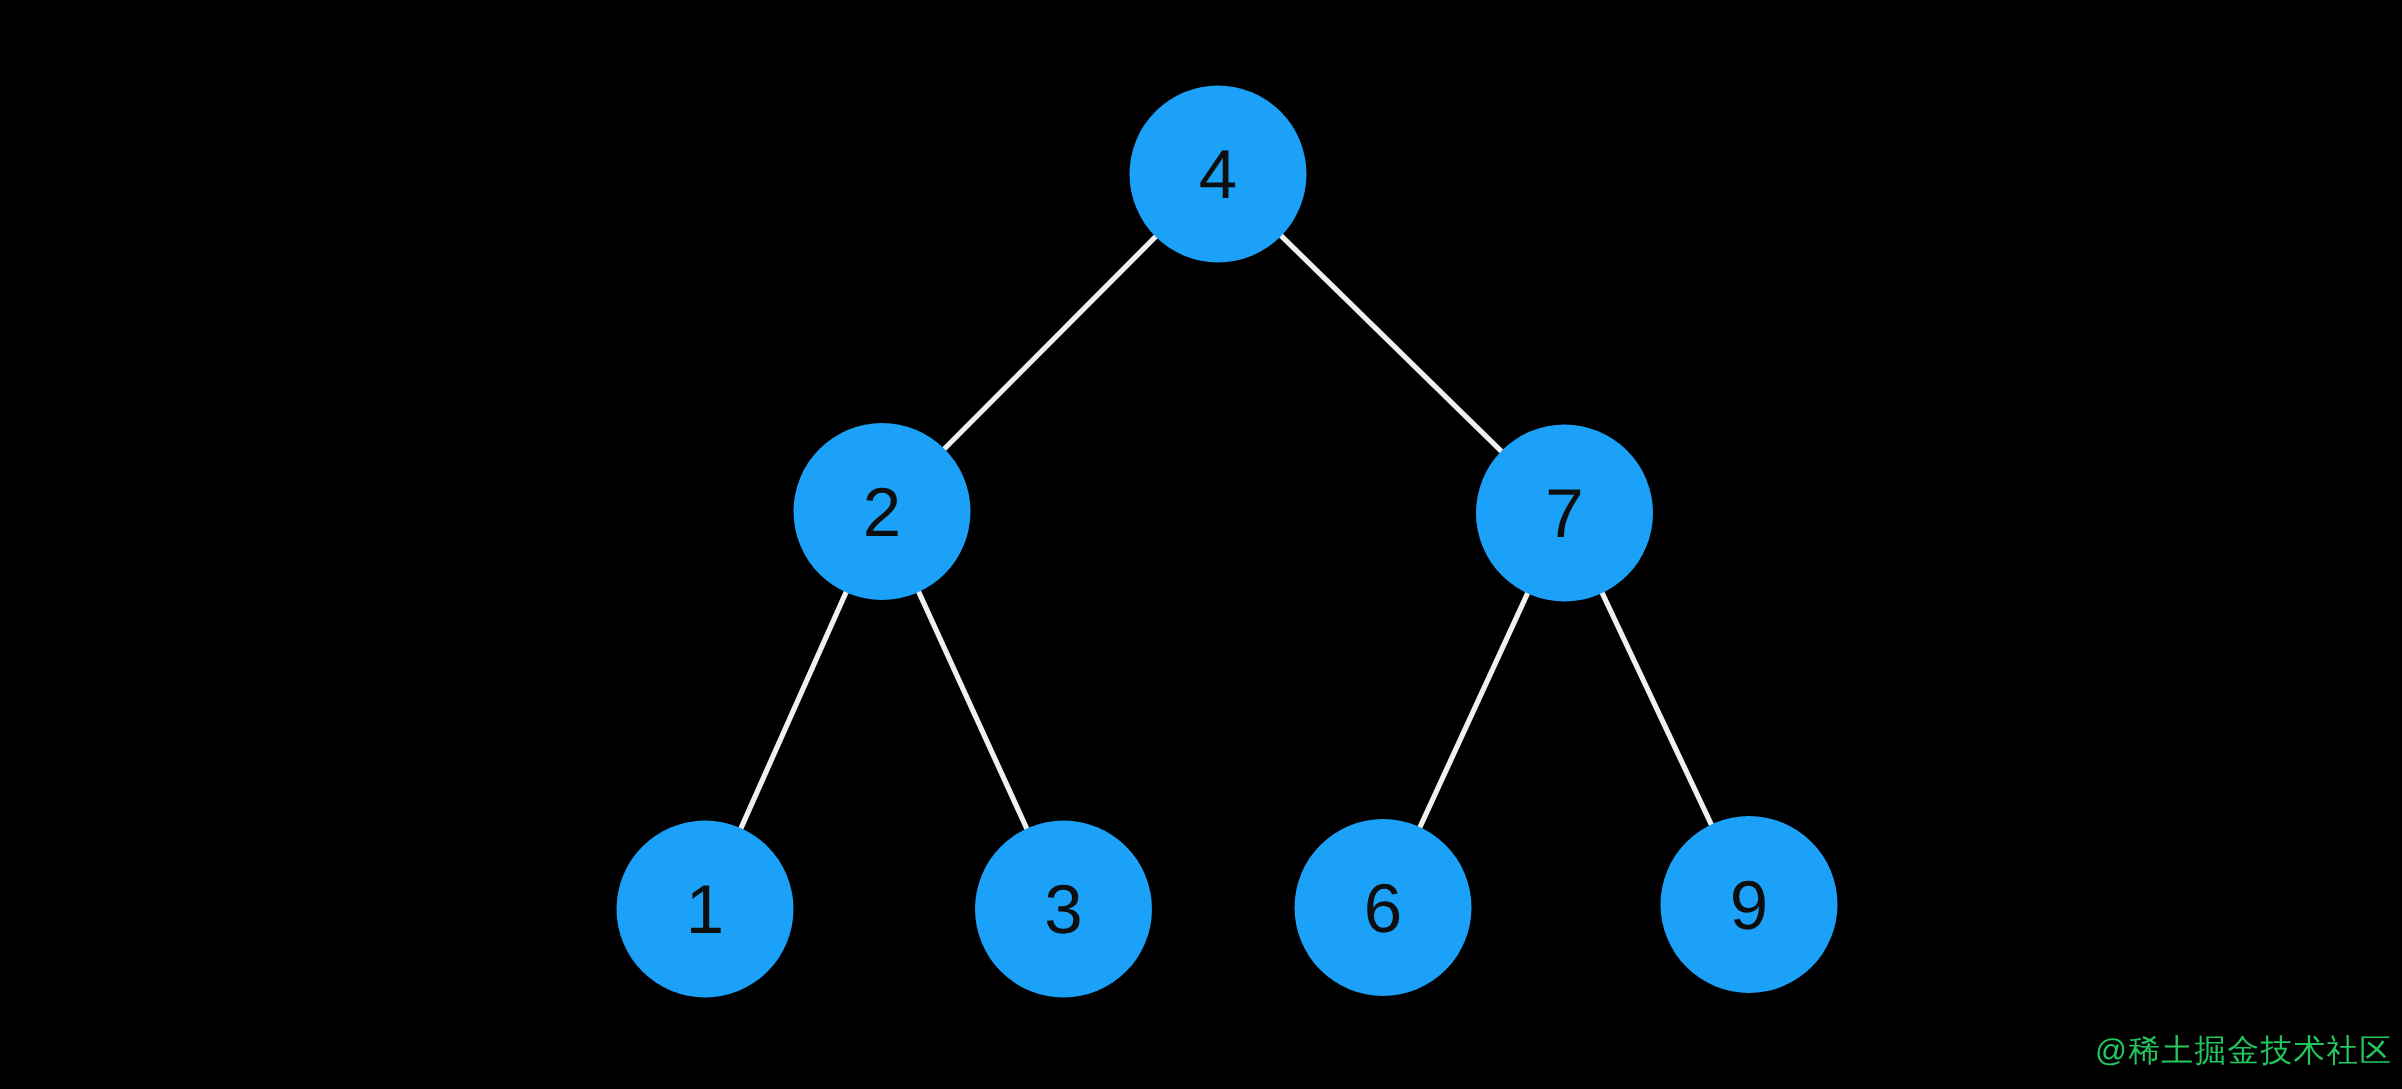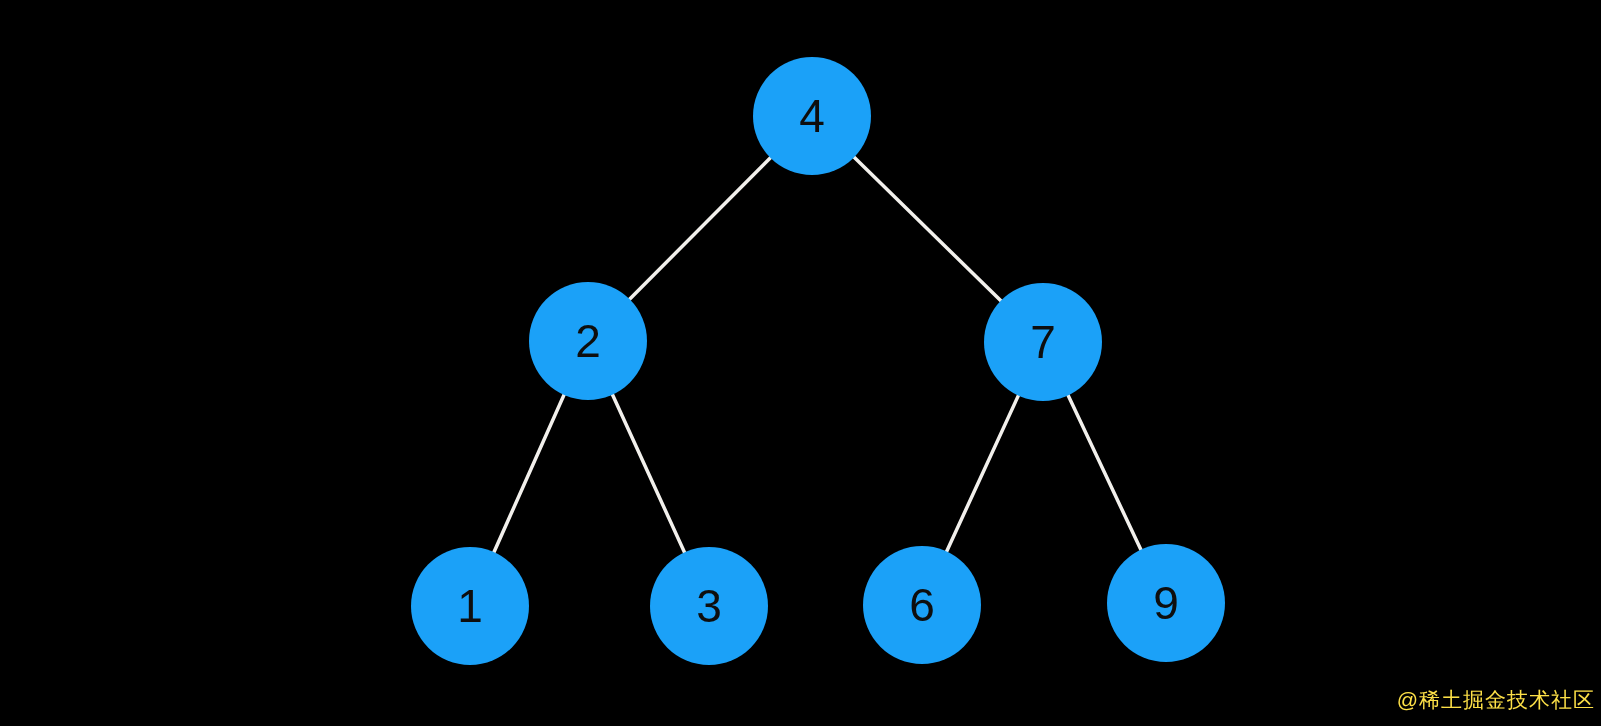--- a/index.html
+++ b/index.html
@@ -75,14 +75,14 @@
       </g>
       <g>
         <circle cx="922" cy="605" r="59" fill="#1BA1F8"></circle>
         <text x="922" y="621" fill="#0E0E0E" class="node-label">6</text>
       </g>
       <g>
         <circle cx="1166" cy="603" r="59" fill="#1BA1F8"></circle>
         <text x="1166" y="619" fill="#0E0E0E" class="node-label">9</text>
       </g>
     </svg>
-  <div class="watermark" style="color: #fde047;">@稀土掘金技术社区</div>
+  <div class="watermark" style="color: #22c55e;">@稀土掘金技术社区</div>
 </div>
 
 </body></html>

